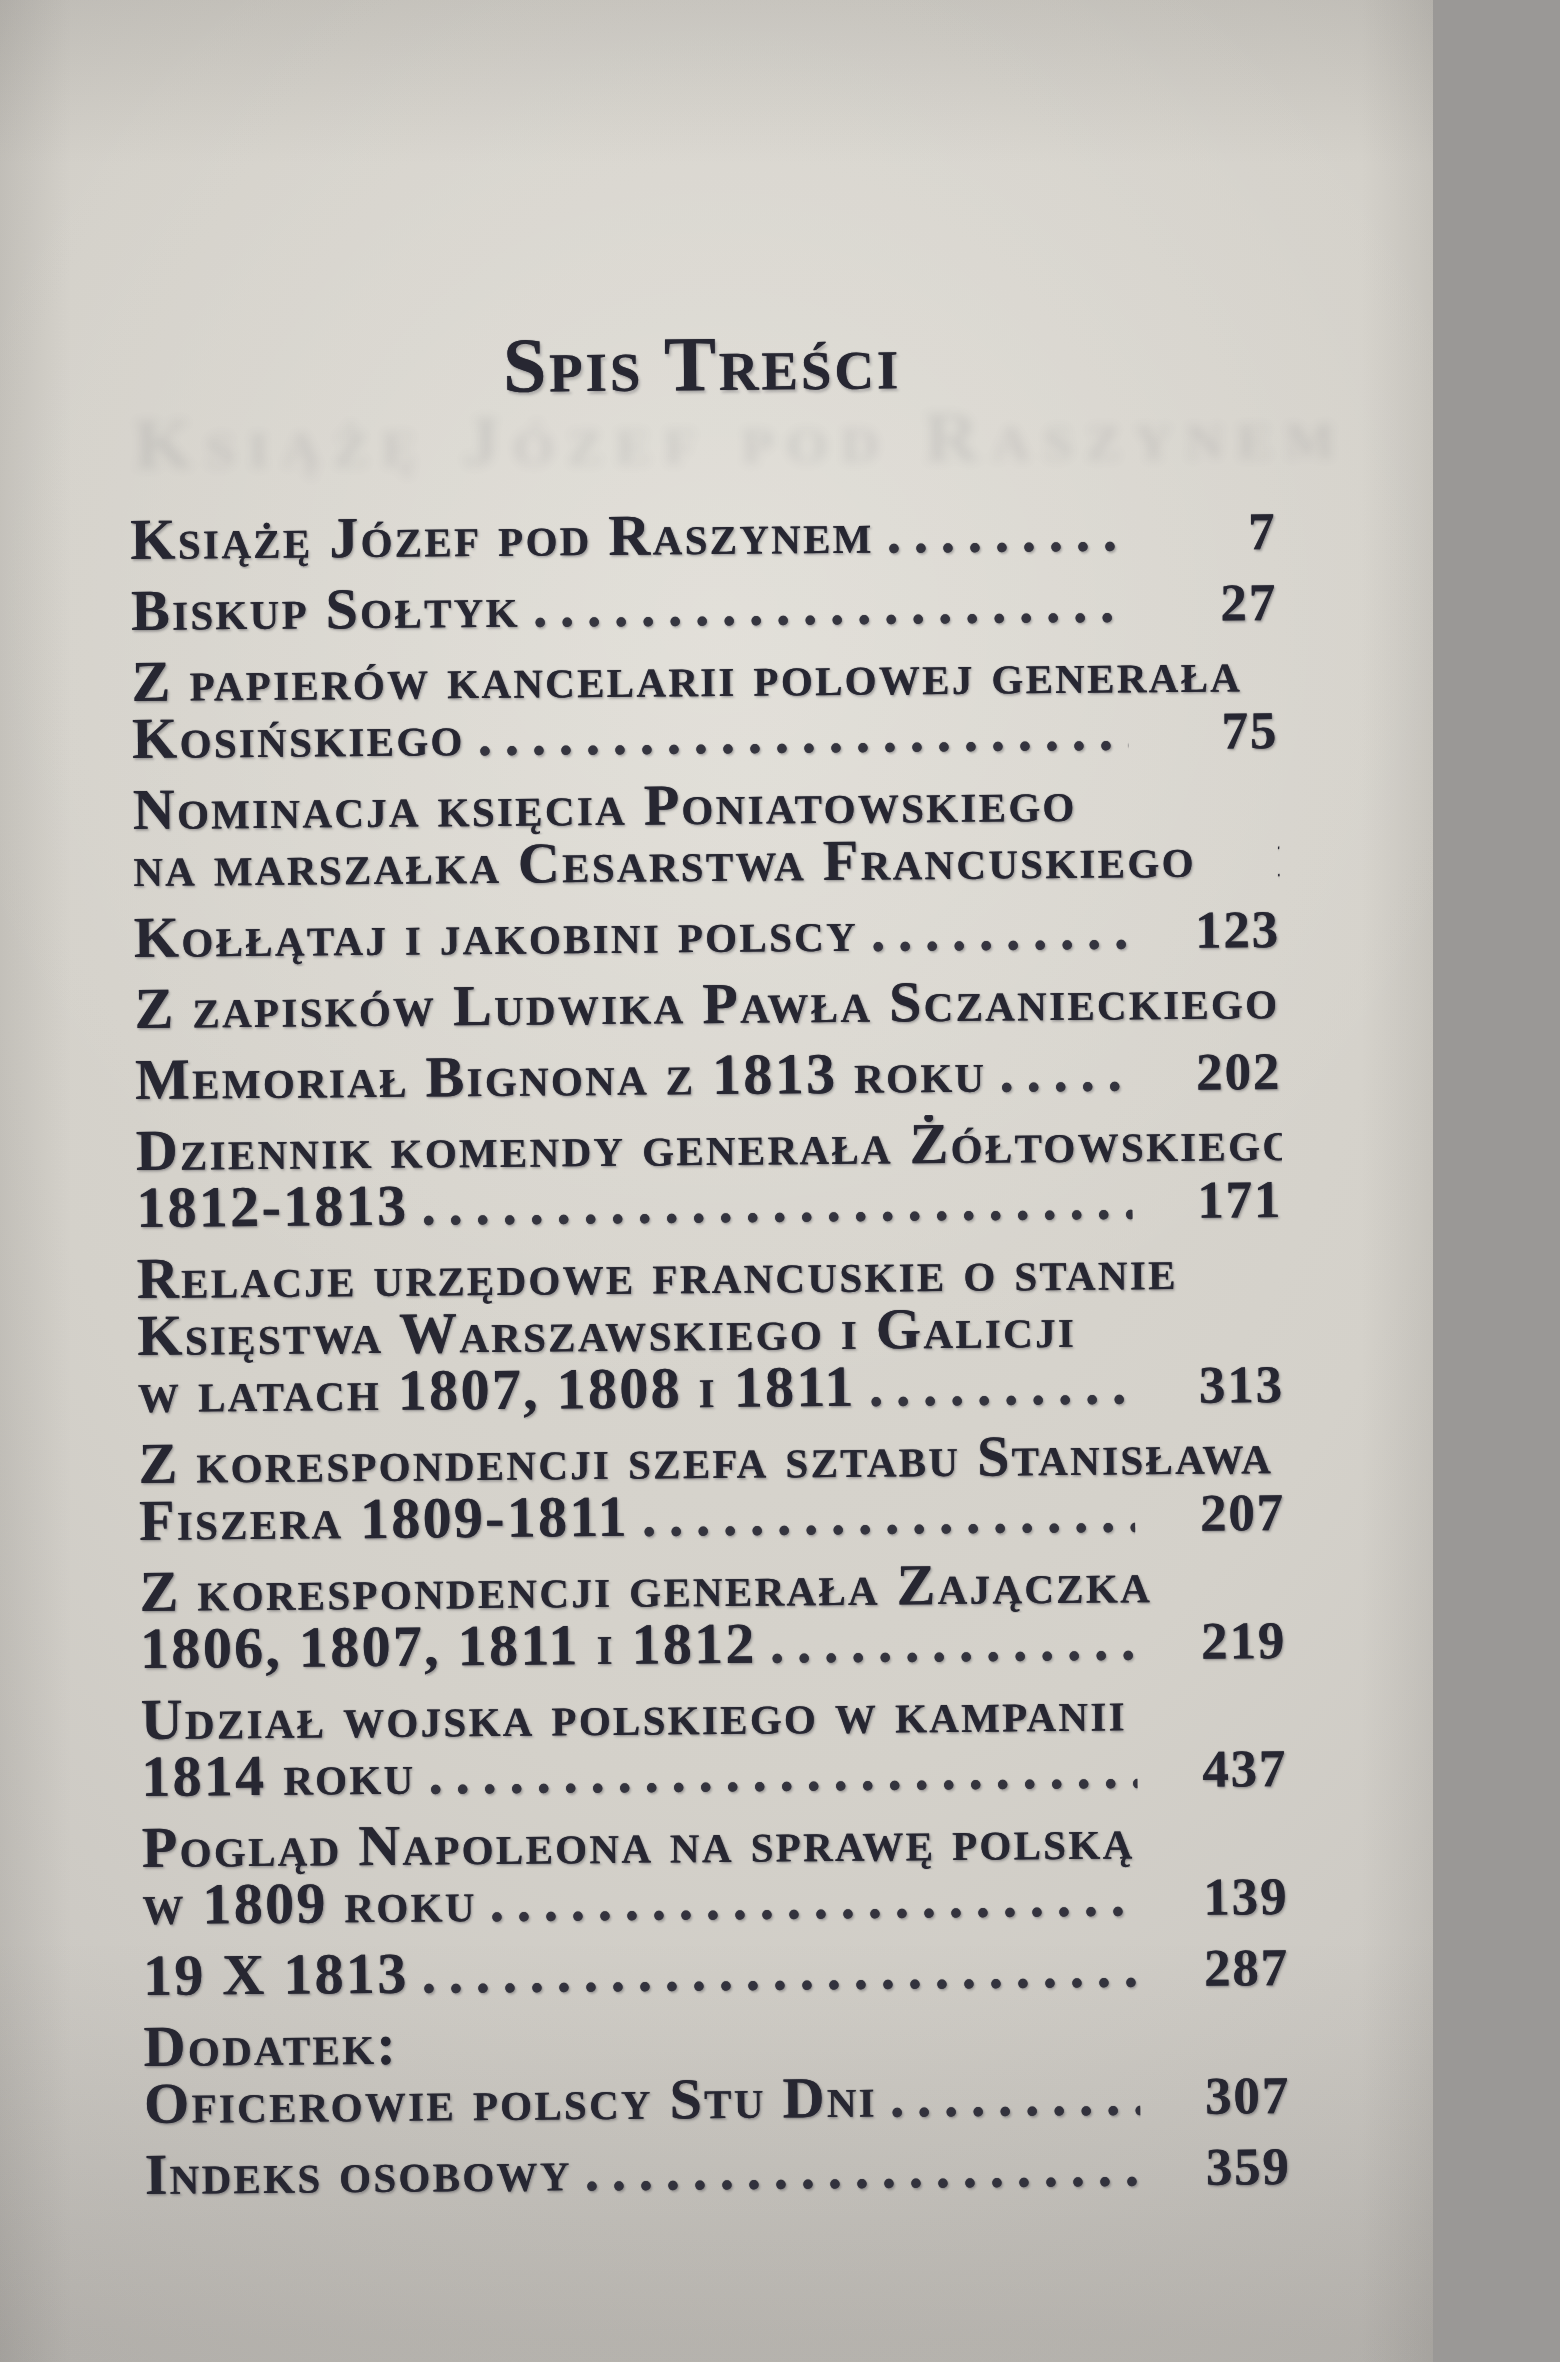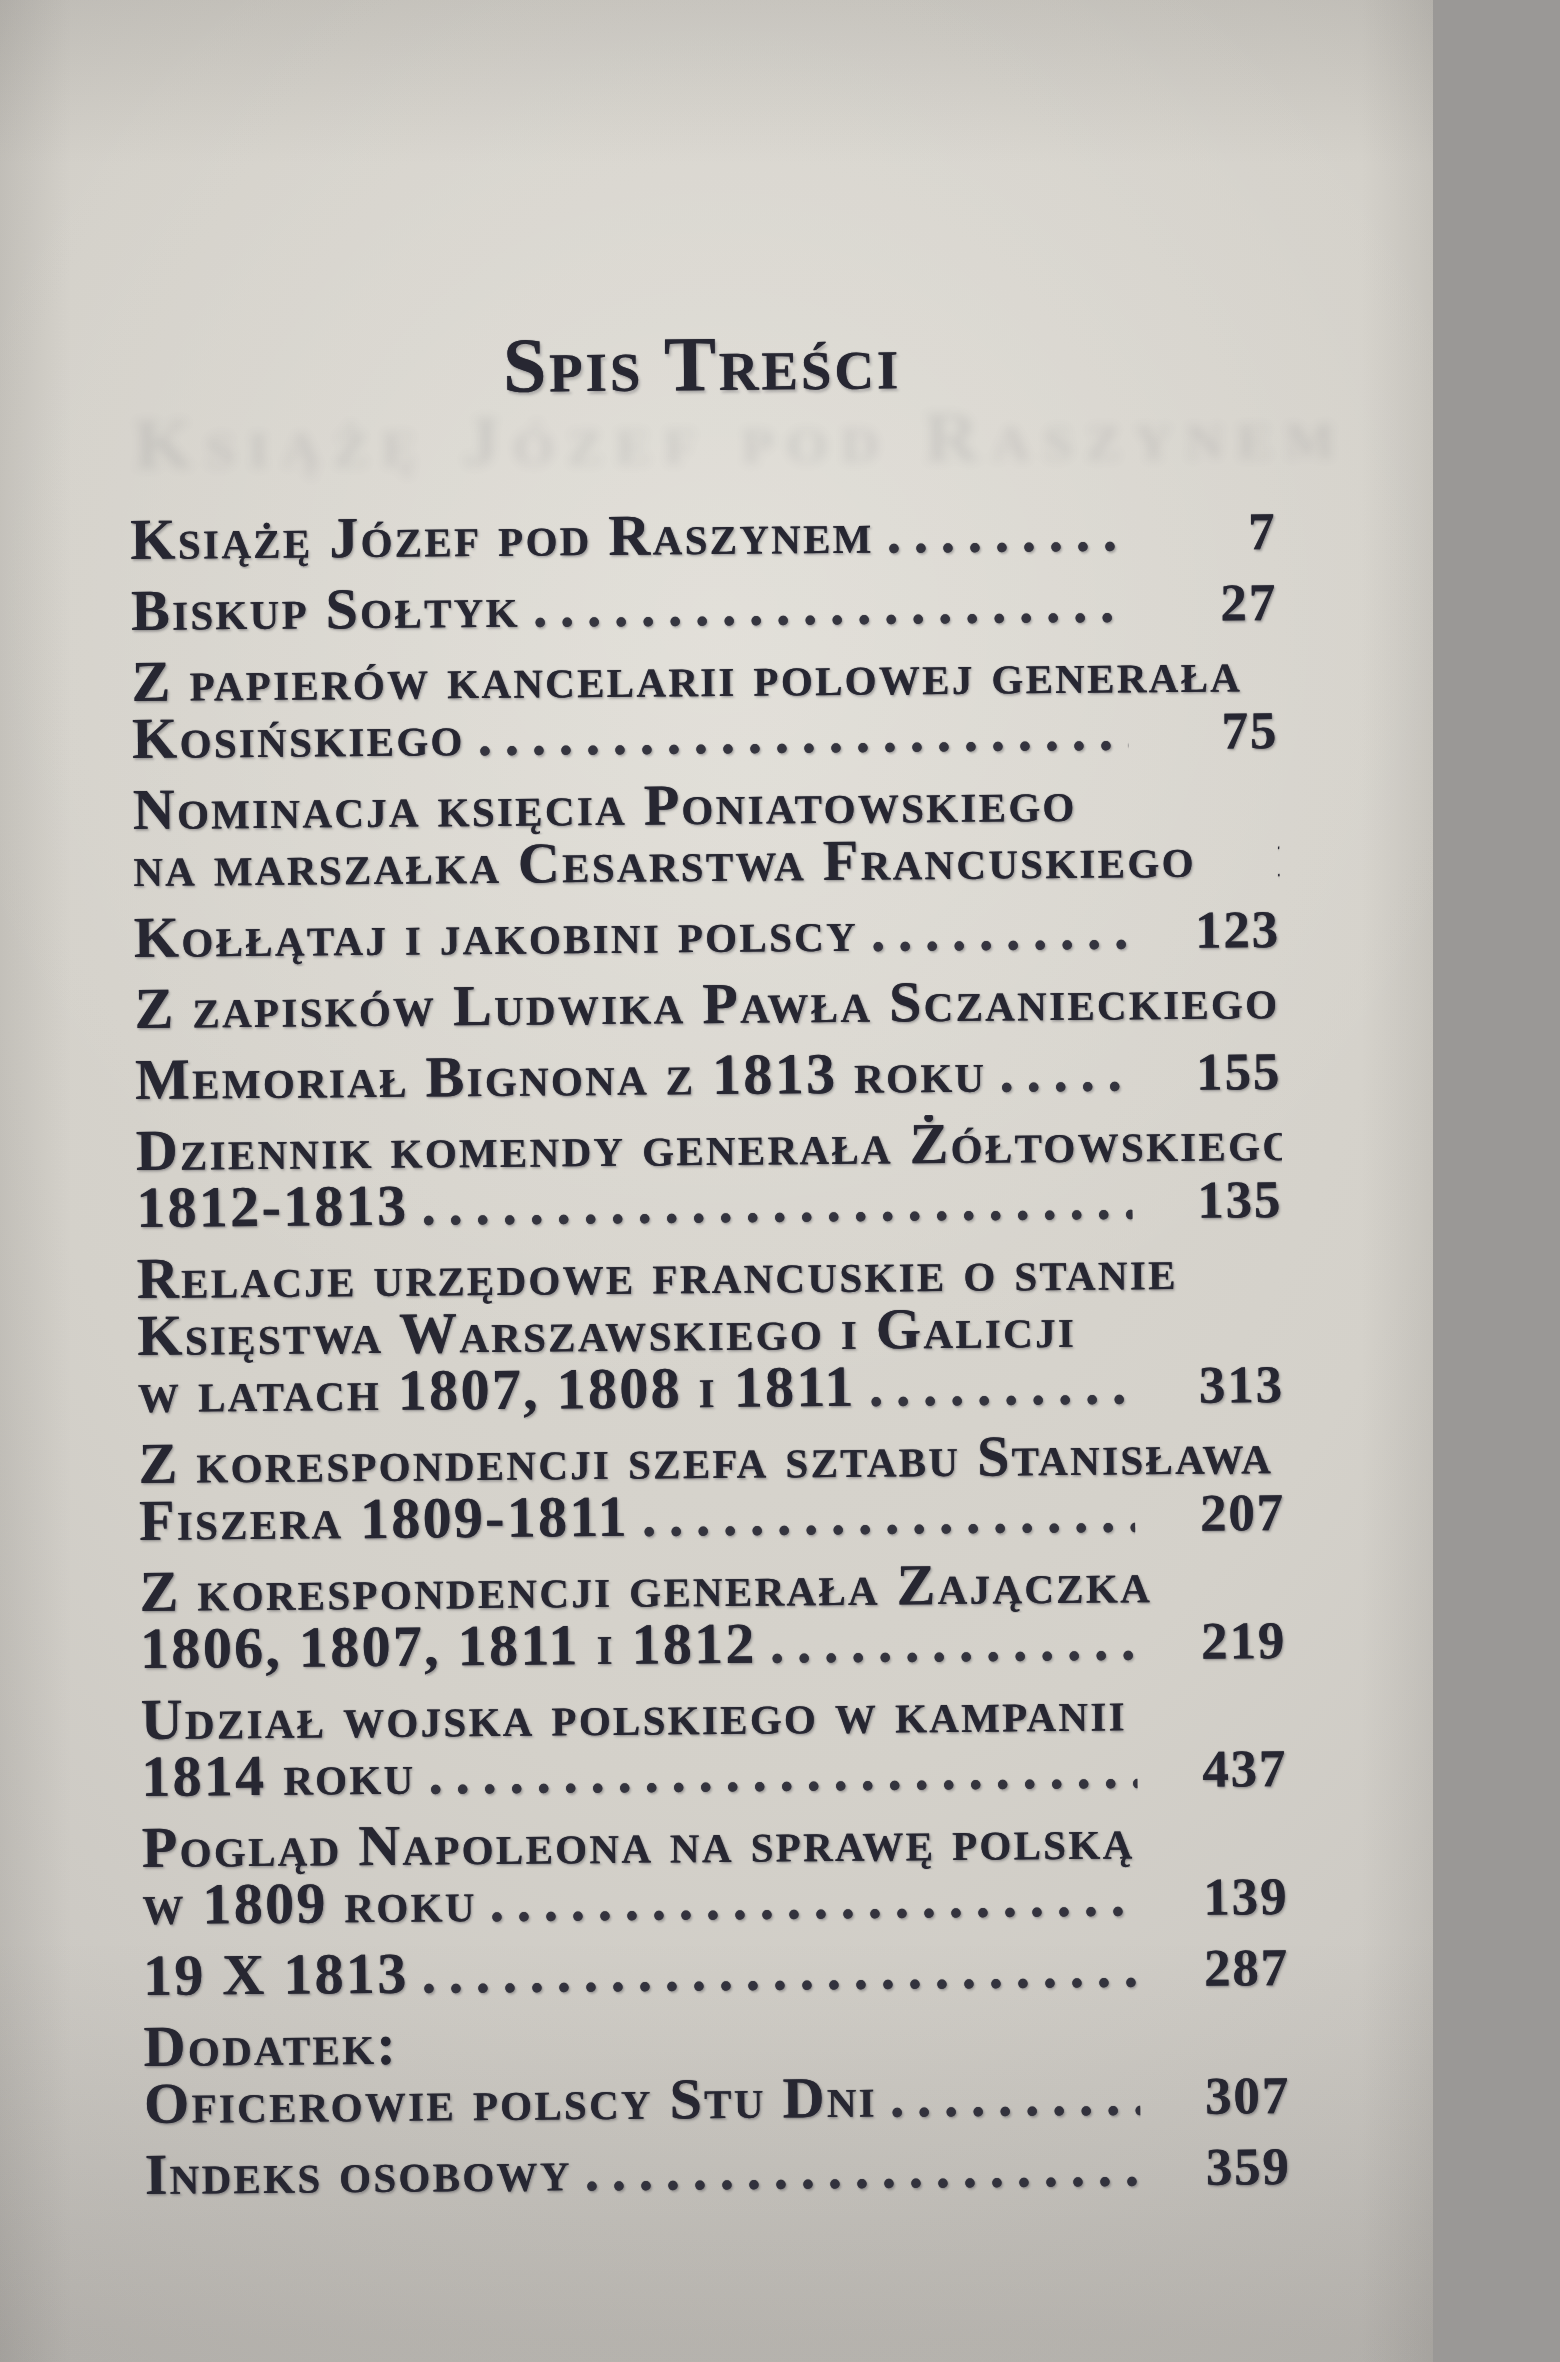--- a/index.html
+++ b/index.html
@@ -136,29 +136,29 @@
           <div class="line last">
             <span class="txt">Z zapisków Ludwika Pawła Sczanieckiego</span>
             <span class="leader"></span>
             <span class="pnum">149</span>
           </div>
         </div>
         <div class="entry">
           <div class="line last">
             <span class="txt">Memoriał Bignona z 1813 roku</span>
             <span class="leader"></span>
-            <span class="pnum">155</span>
+            <span class="pnum">202</span>
           </div>
         </div>
         <div class="entry">
           <div class="line"><span class="txt">Dziennik komendy generała Żółtowskiego</span></div>
           <div class="line last">
             <span class="txt">1812-1813</span>
             <span class="leader"></span>
-            <span class="pnum">135</span>
+            <span class="pnum">171</span>
           </div>
         </div>
         <div class="entry">
           <div class="line"><span class="txt">Relacje urzędowe francuskie o stanie</span></div>
           <div class="line"><span class="txt">Księstwa Warszawskiego i Galicji</span></div>
           <div class="line last">
             <span class="txt">w latach 1807, 1808 i 1811</span>
             <span class="leader"></span>
             <span class="pnum">313</span>
           </div>

